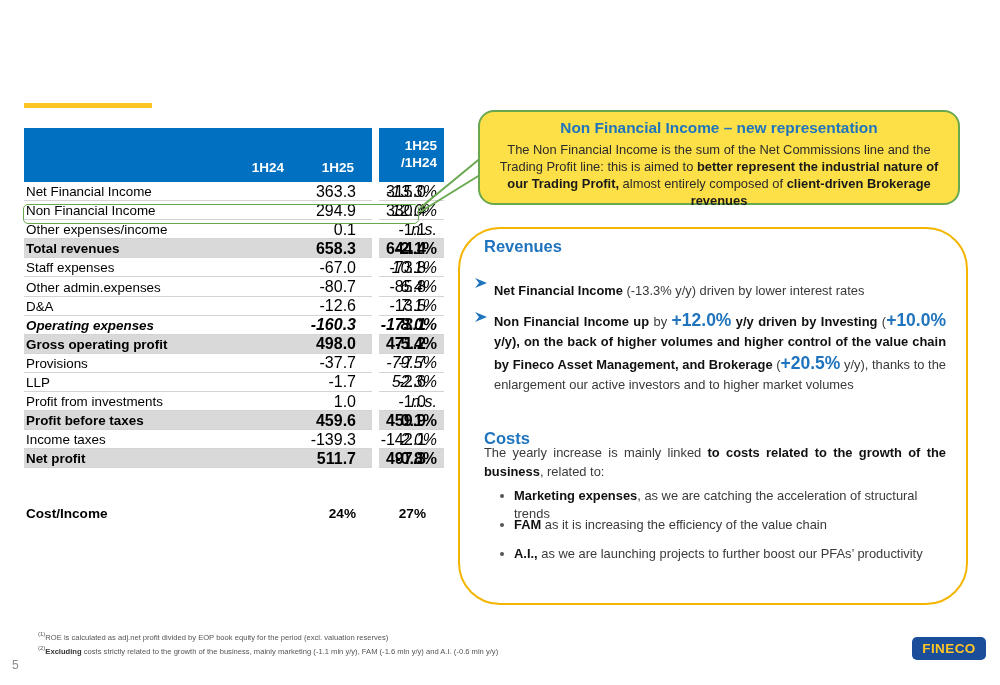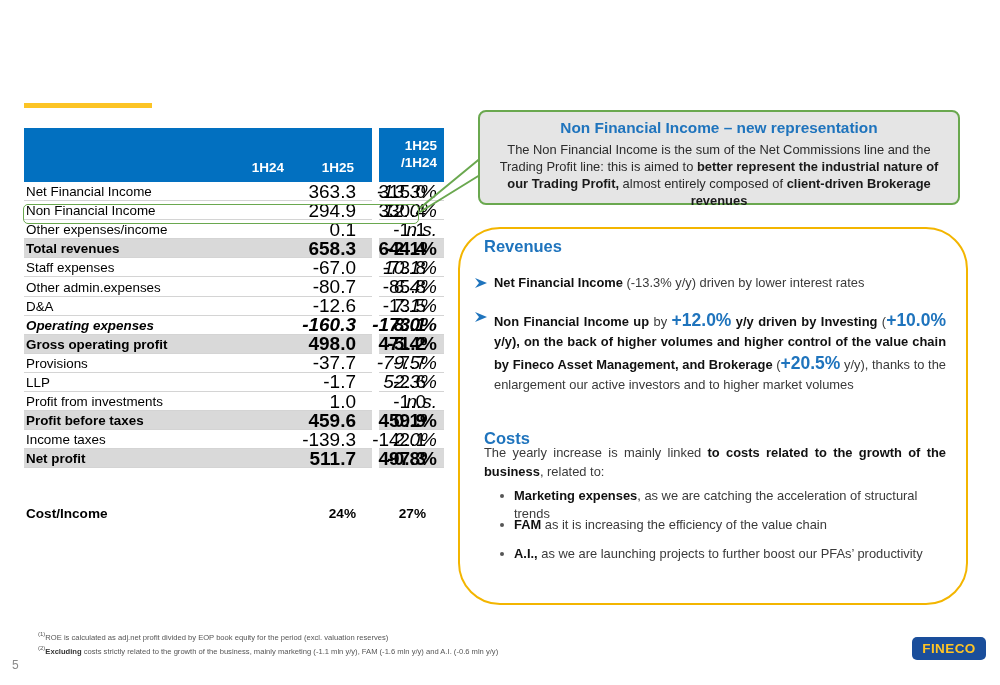--- a/index.html
+++ b/index.html
@@ -124,21 +124,21 @@
     left: 2px; top: 0;
     height: 100%;
     display: flex; align-items: center;
     font-size: 13.4px;
     color: #000;
   }
   .trow .v1, .trow .v2, .trow .vv {
     position: absolute;
     top: 0; height: 100%;
     display: flex; align-items: center; justify-content: flex-end;
-    font-size: 19px;
+    font-size: 16px;
     color: #000;
   }
   .trow .v1 { right: 88px; width: 70px; }
   .trow .v2 { right: 18px; width: 70px; }
   .trow .vv { left: 355px; width: 58px; font-style: italic; }
   .trow.bold .lbl, .trow.bold .v1, .trow.bold .v2, .trow.bold .vv { font-weight: bold; }
   .trow.bold .vv { font-style: normal; }
   .trow.bolditalic .lbl, .trow.bolditalic .v1,
   .trow.bolditalic .v2, .trow.bolditalic .vv {
     font-weight: bold; font-style: italic;
@@ -182,23 +182,23 @@
   }
 
   
   #green-callout {
     position: absolute;
     left: 478px;
     top: 110px;
     width: 482px;
     height: 95px;
     border: 2px solid #6AA84F;
-    border-radius: 8px;
+    border-radius: 16px;
     box-sizing: border-box;
-    background: #e5e5e5;
+    background: #fde047;
     padding: 7px 14px 0 14px;
     z-index: 3;
   }
   #callout-title {
     text-align: center;
     color: #1F74BD;
     font-size: 15.4px;
     font-weight: bold;
     margin-bottom: 4px;
   }
@@ -255,21 +255,21 @@
     text-align: justify;
   }
   .bul-text b { color: #111; }
   .big-pct {
     color: #1F74BD;
     font-weight: bold;
     font-size: 17.5px;
   }
 
   #rev-b1 { top: 276px; }
-  #rev-b1-txt { top: 274px; }
+  #rev-b1-txt { top: 282px; }
   #rev-b2 { top: 310px; }
   #rev-b2-txt { top: 308px; }
 
   #costs-intro {
     position: absolute;
     left: 484px;
     top: 444px;
     width: 462px;
     font-size: 12.9px;
     line-height: 1.46;

